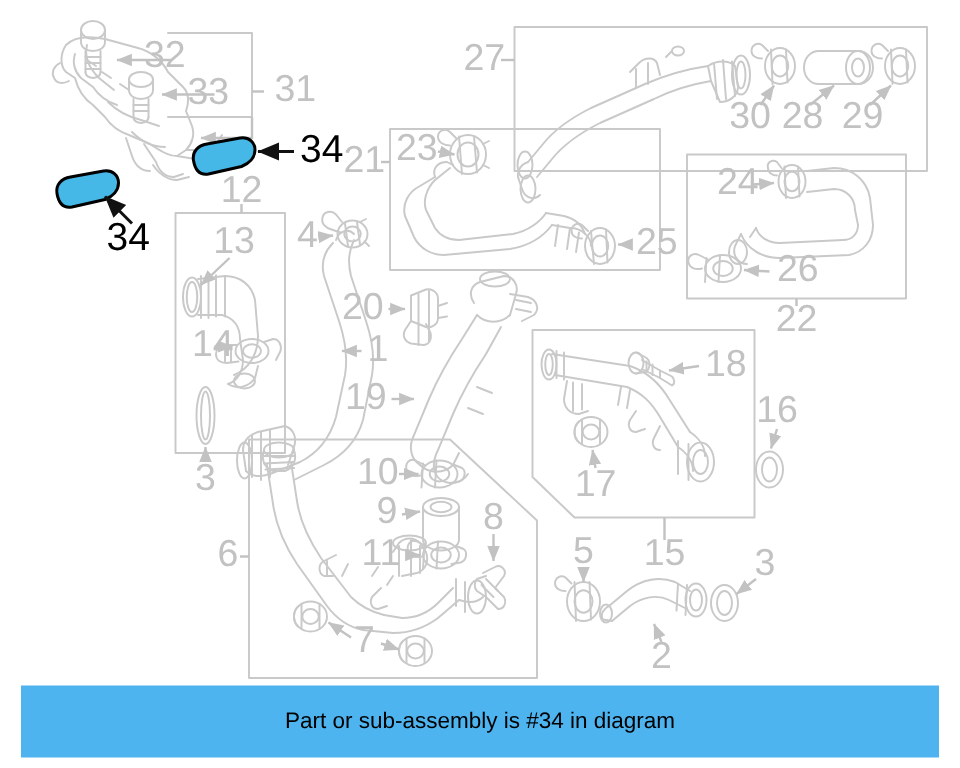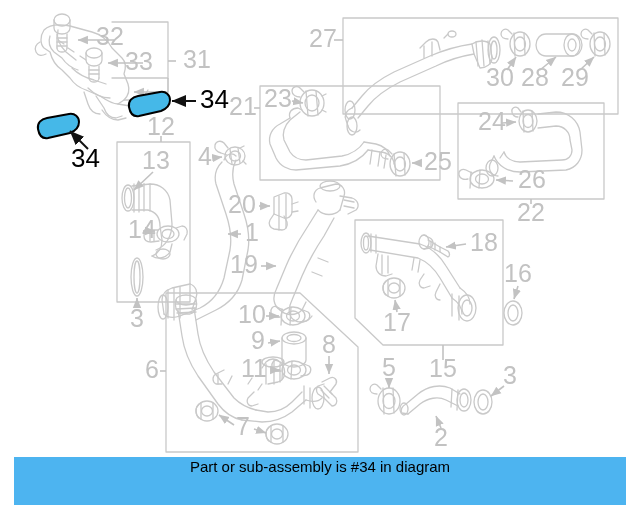--- a/index.html
+++ b/index.html
@@ -32,20 +32,21 @@
   #banner {
     position: absolute;
     left: 14px;
     top: 457px;
     width: 612px;
     height: 48px;
     background: #4db4f0;
     display: flex;
     flex-direction: column;
     align-items: center;
+    justify-content: center;
     box-sizing: border-box;
   }
   #banner .banner-line {
     color: #000000;
     font-size: 15px;
     line-height: 20px;
     font-family: "Liberation Sans", sans-serif;
     text-align: center;
     white-space: nowrap;
   }

